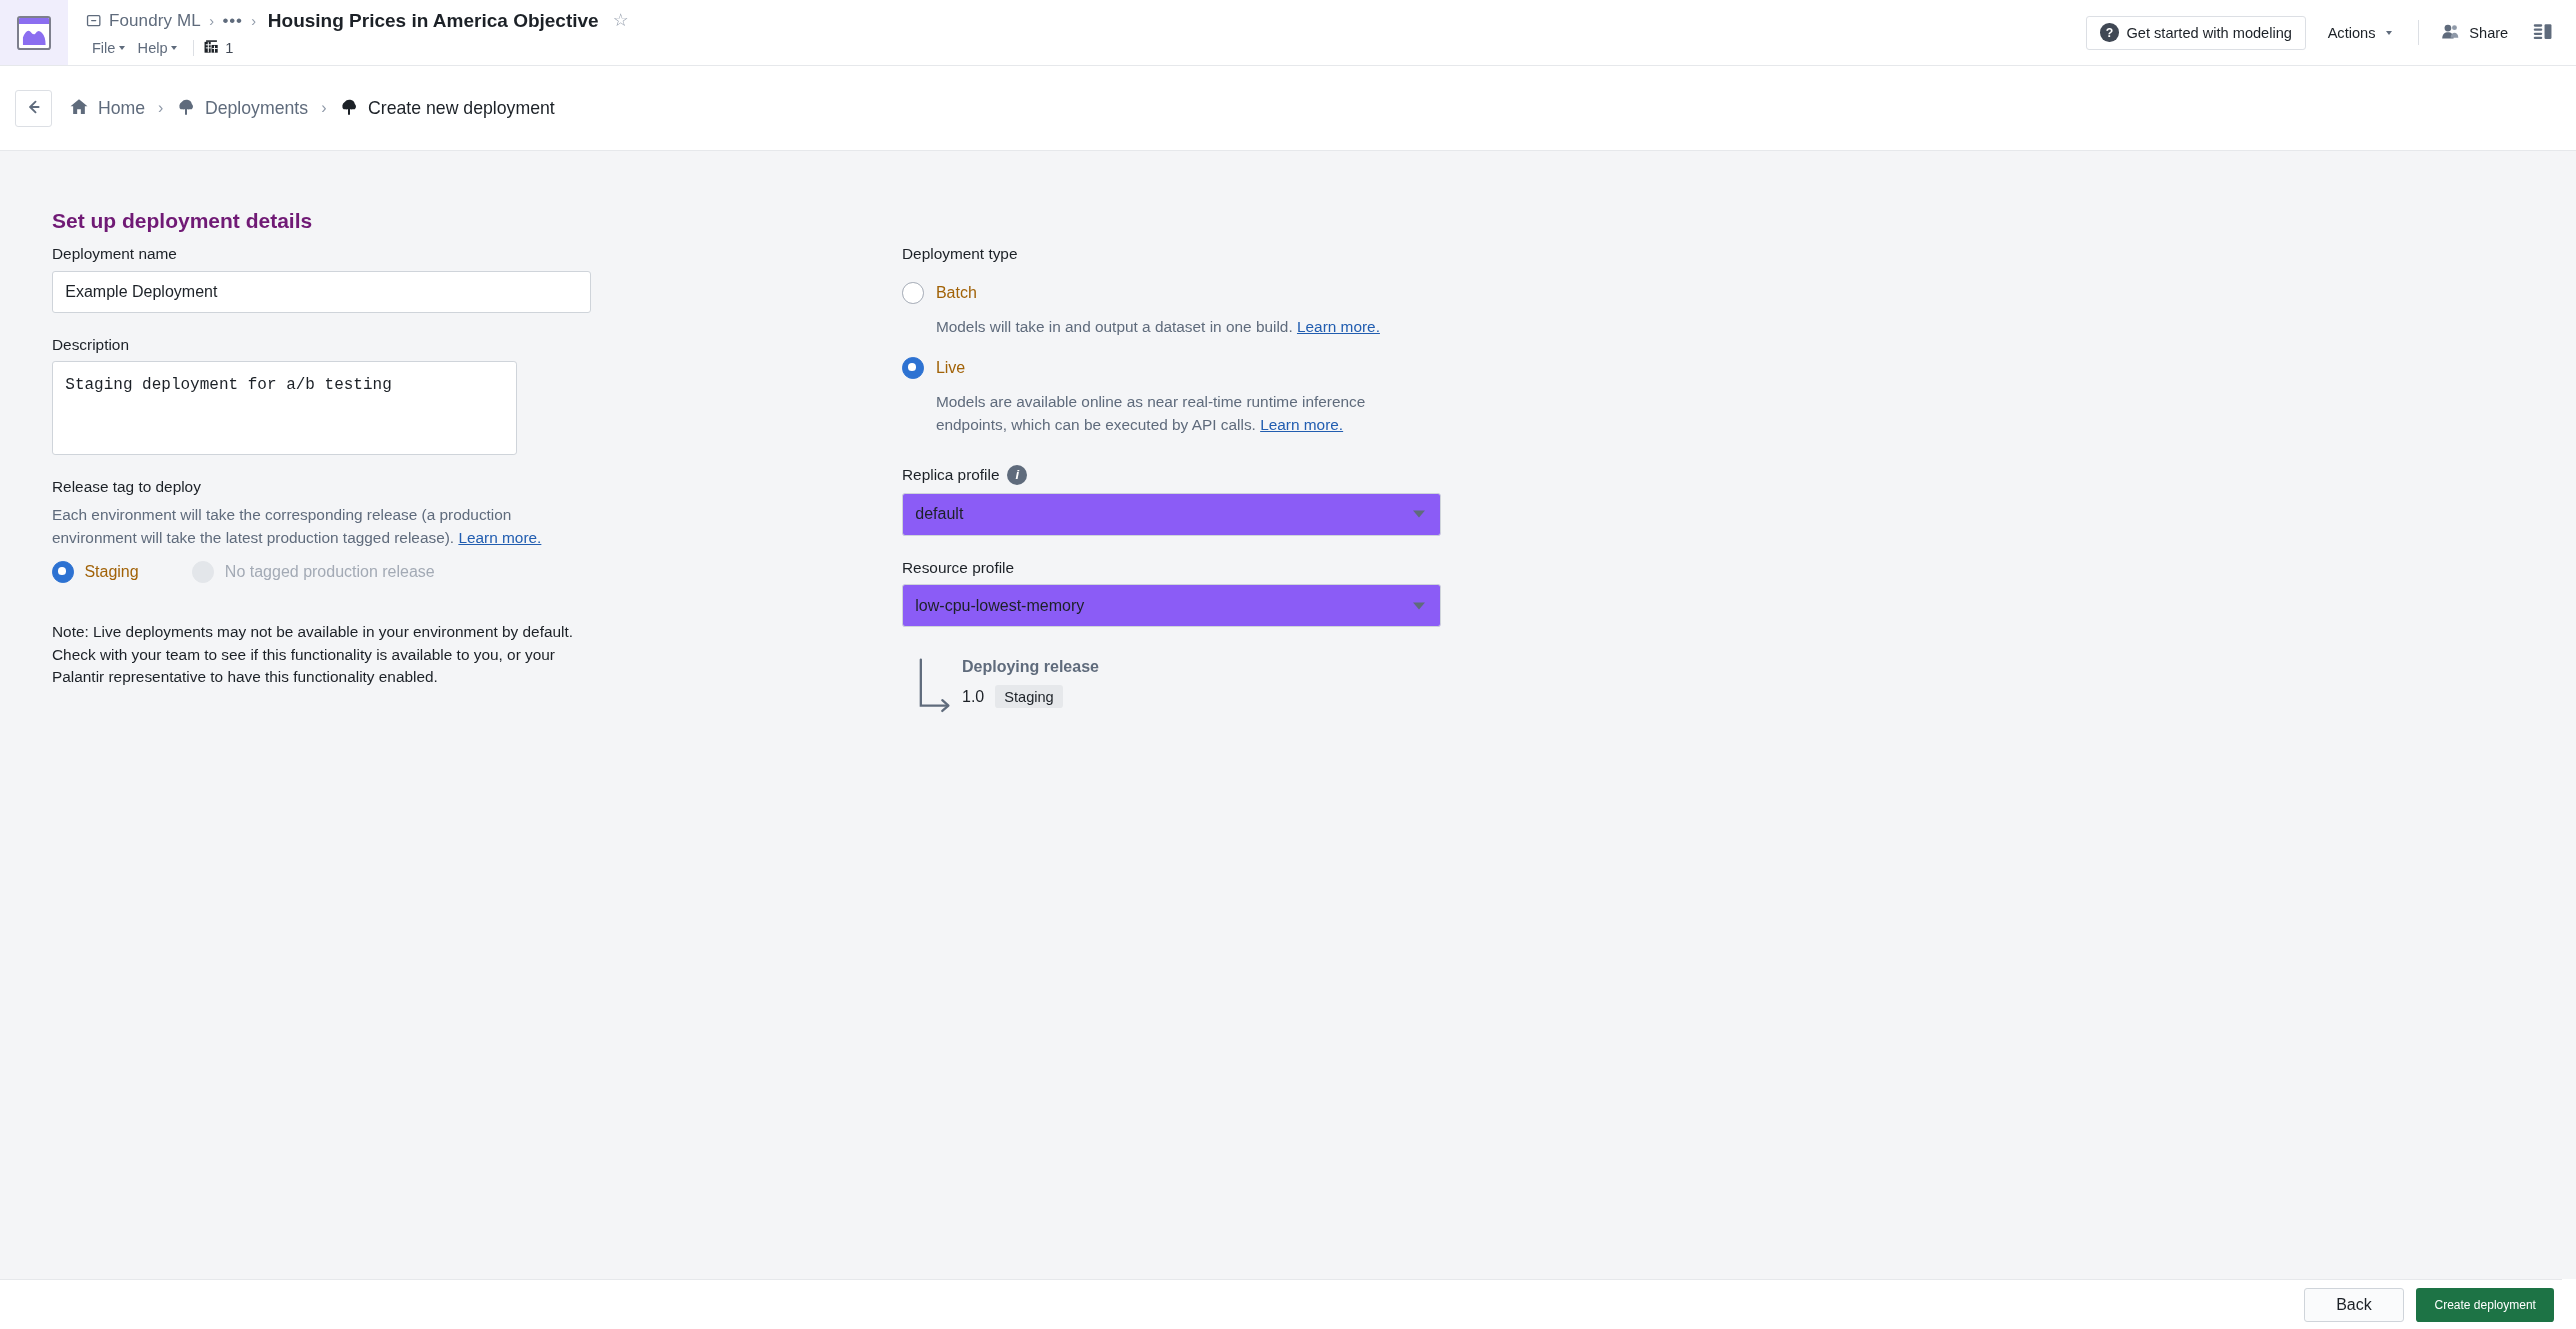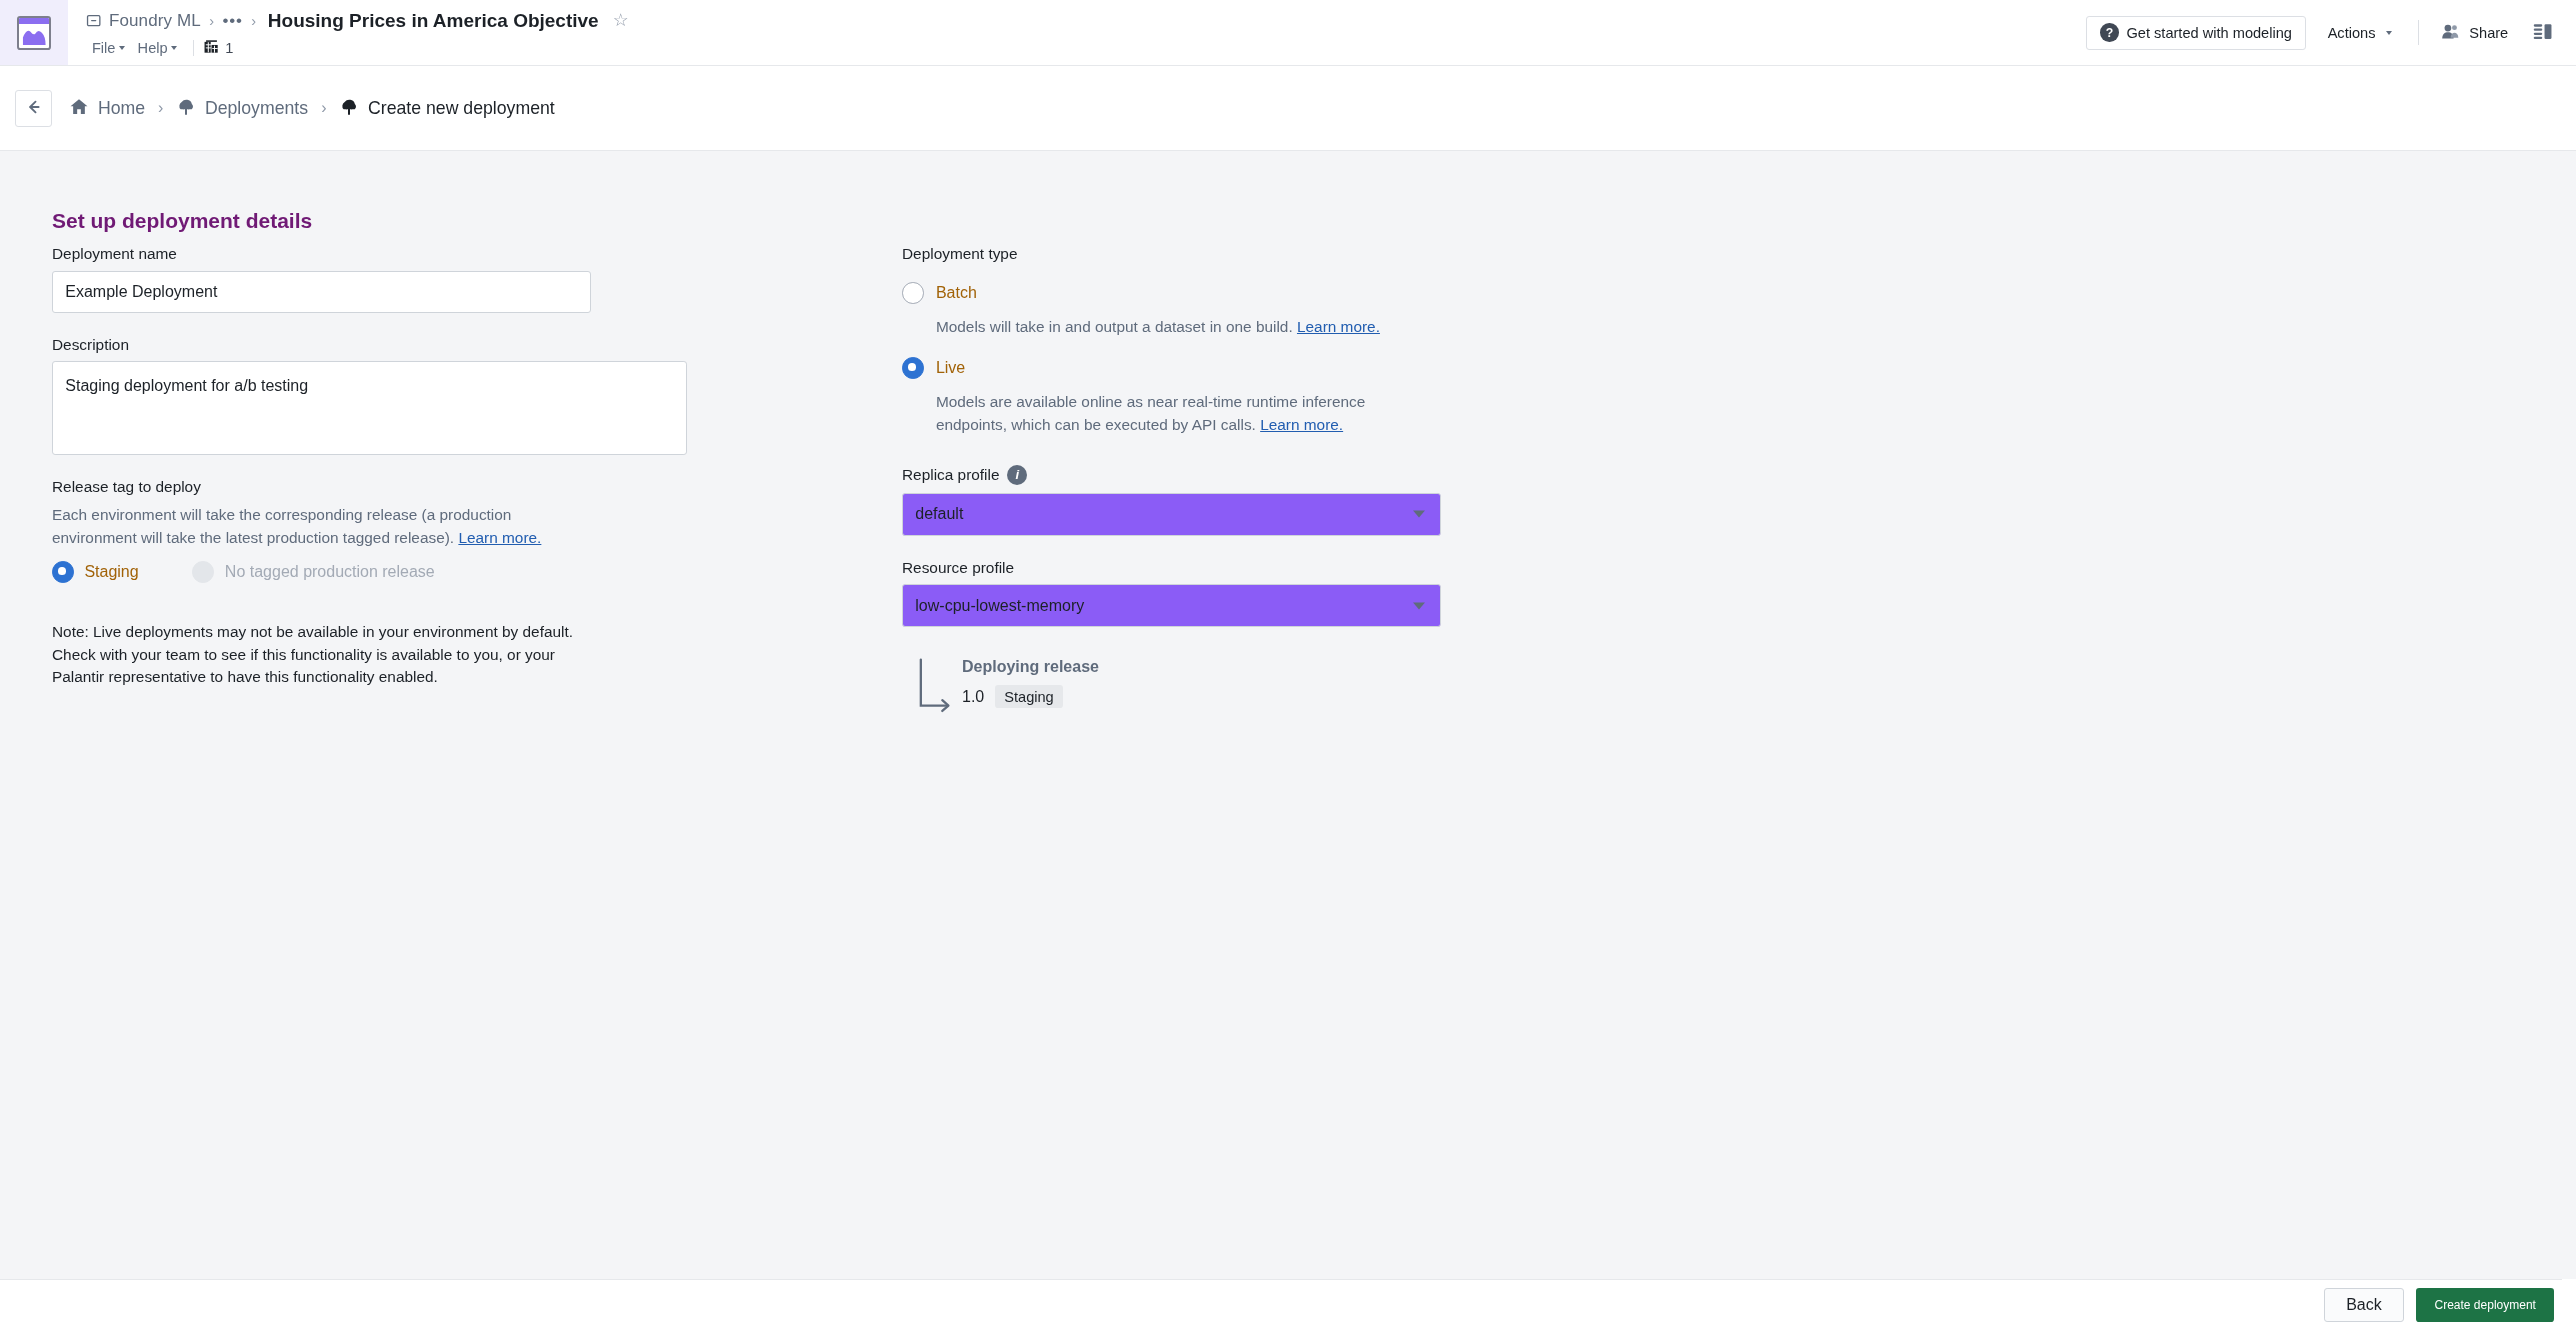--- a/index.html
+++ b/index.html
@@ -125,24 +125,24 @@
   .field-label { font-size: 15.4px; color: #1c2127; margin-bottom: 7.7px; }
 
   .text-input {
     width: 539px; height: 42px;
     background: #ffffff; border: 1.5px solid #cfd4da; border-radius: 3px;
     font-size: 16px; color: #1c2127; padding: 0 12.3px;
     font-family: "Liberation Sans", sans-serif;
     display: flex; align-items: center;
   }
   .text-area {
-    width: 635px; height: 94px;
+    width: 465px; height: 94px;
     background: #ffffff; border: 1.5px solid #cfd4da; border-radius: 3.1px;
     font-size: 16px; color: #1c2127; padding: 12.3px;
-    font-family: Liberation Sans, sans-serif;
+    font-family: Liberation Mono, monospace;
     line-height: 1.35;
   }
   .gap-30 { height: 23px; }
 
   .help-text {
     font-size: 15.4px; color: #5f6b7c; line-height: 1.46; width: 508px;
   }
   .link { color: #215db0; }
 
   
@@ -201,21 +201,21 @@
 
   
   .footer-bar {
     position: absolute; left: 0; top: 1279px;
     width: 2576px; height: 50px;
     background: #ffffff; border-top: 1.5px solid #e6e8eb;
     display: flex; align-items: center; justify-content: flex-end;
     gap: 12.3px; padding-right: 21.6px;
   }
   .btn-back {
-    height: 34px; padding: 0 21px; border: 1.5px solid #cfd4da; border-radius: 3.1px;
+    height: 34px; padding: 0 31px; border: 1.5px solid #cfd4da; border-radius: 3.1px;
     background: #fafbfc; font-size: 16px; color: #1c2127;
     display: flex; align-items: center;
   }
   .btn-create {
     height: 34px; padding: 0 18.5px; border: none; border-radius: 3.1px;
     background: #1d7345; font-size: 12px; color: #ffffff;
     display: flex; align-items: center;
   }
   .scroll-corner {
     position: absolute; right: 0; top: 1279px; width: 14px; height: 50px;

